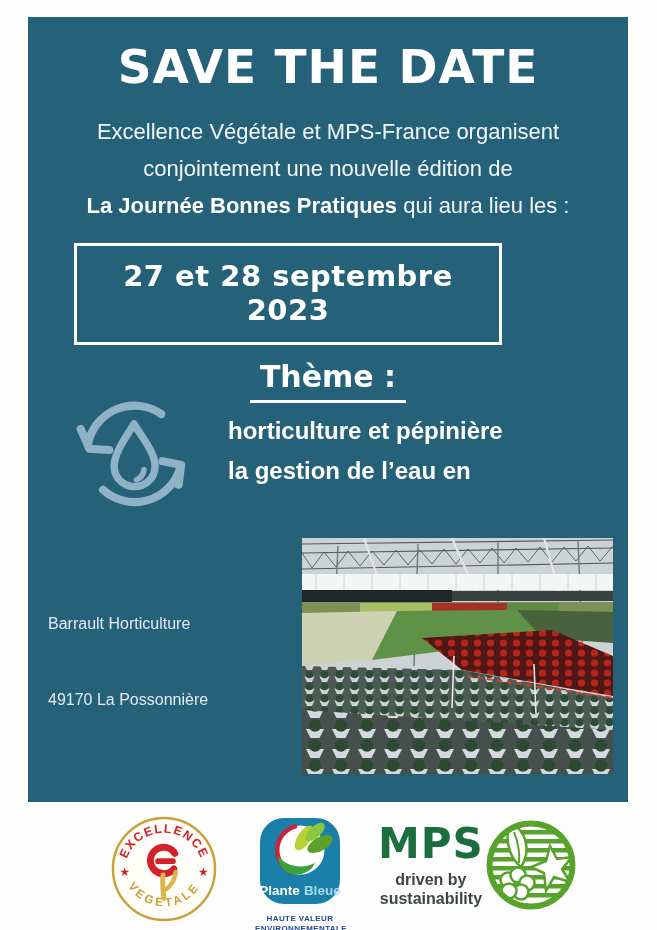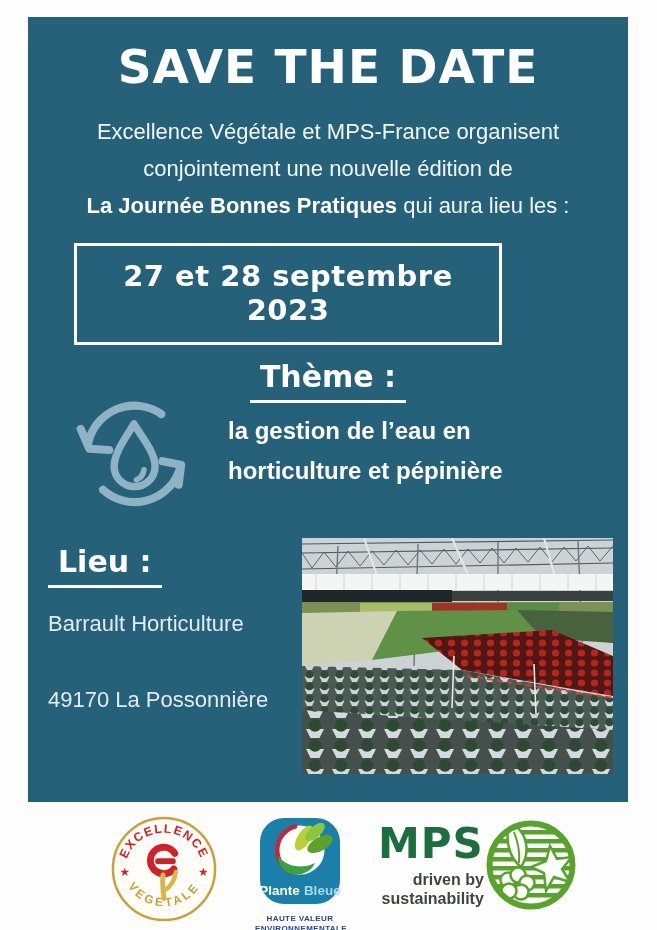--- a/index.html
+++ b/index.html
@@ -25,31 +25,31 @@
   .underlined { display:inline-block; font-size:30px; font-weight:bold;
                 font-family:"DejaVu Sans","Liberation Sans",sans-serif;
                 border-bottom:3px solid #ffffff; padding:0 10px 6px; }
 
   .water-icon { position:absolute; top:376px; left:44px; width:124px; height:124px; }
 
   .theme-text { position:absolute; top:394px; left:200px; text-align:left;
                 font-size:24px; font-weight:bold; line-height:40px; color:#ffffff; }
 
   .location-heading { position:absolute; top:527px; left:20px; }
-  .address { position:absolute; top:588px; left:20px; font-size:22px; line-height:38px; color:#e2ebf0; }
+  .address { position:absolute; top:588px; left:20px; font-size:16px; line-height:38px; color:#e2ebf0; }
 
   .photo { position:absolute; top:521px; left:274px; width:311px; height:236px; display:block; }
 
   .logos { position:absolute; left:0; top:802px; width:657px; height:128px; background:#fdfdfd; }
   .logo-ev     { position:absolute; left:110px; top:13px; width:108px; height:108px; }
   .logo-pb     { position:absolute; left:255px; top:14px; width:90px; text-align:center; }
   .logo-pb svg { width:84px; height:90px; display:inline-block; }
   .pb-sub { margin-top:4px; font-size:8px; font-weight:bold; color:#24488f;
             letter-spacing:.4px; line-height:10px; }
-  .logo-mps { position:absolute; left:378px; top:20px; text-align:right; }
+  .logo-mps { position:absolute; left:378px; top:20px; text-align:center; }
   .mps-title { font-family:"DejaVu Sans","Liberation Sans",sans-serif; font-weight:bold;
                font-size:42px; line-height:44px; color:#1c6e3e; letter-spacing:1px; }
   .mps-sub { margin-top:4px; font-size:16px; line-height:19px; color:#3c463f; font-weight:bold; }
   .logo-flower { position:absolute; left:484px; top:16px; width:94px; height:94px; }
 </style>
 </head>
 <body>
 
 <div class="page">
 
@@ -78,27 +78,24 @@
         <path d="M 25 78 A 38 38 0 0 0 87 61"></path>
         <path d="M 73 55 L 88 58 L 86 74"></path>
       </g>
       <g fill="none" stroke="#8fb3c4" stroke-linecap="round" stroke-linejoin="round">
         <path d="M 50 25 C 44 35 34 48 34 59 A 16.5 16.5 0 0 0 67 59 C 67 48 56 35 50 25 Z" stroke-width="6"></path>
         <path d="M 58 62 A 10 10 0 0 1 52 70" stroke-width="4.5"></path>
       </g>
     </svg>
 
     <div class="theme-text">
+      <div>horticulture et pépinière</div>
       <div>la gestion de l’eau en</div>
-      <div>horticulture et pépinière</div>
-    </div>
-
-    <div class="location-heading">
-      <span class="underlined">Lieu :</span>
-    </div>
+    </div>
+
 
     <p class="address">
       <span>Barrault Horticulture</span><br>
       <br>
       <span>49170 La Possonnière</span>
     </p>
 
     <svg class="photo" viewBox="0 0 311 236" preserveAspectRatio="none">
       <defs>
         <pattern id="pots-mid" width="15" height="12" patternUnits="userSpaceOnUse">

